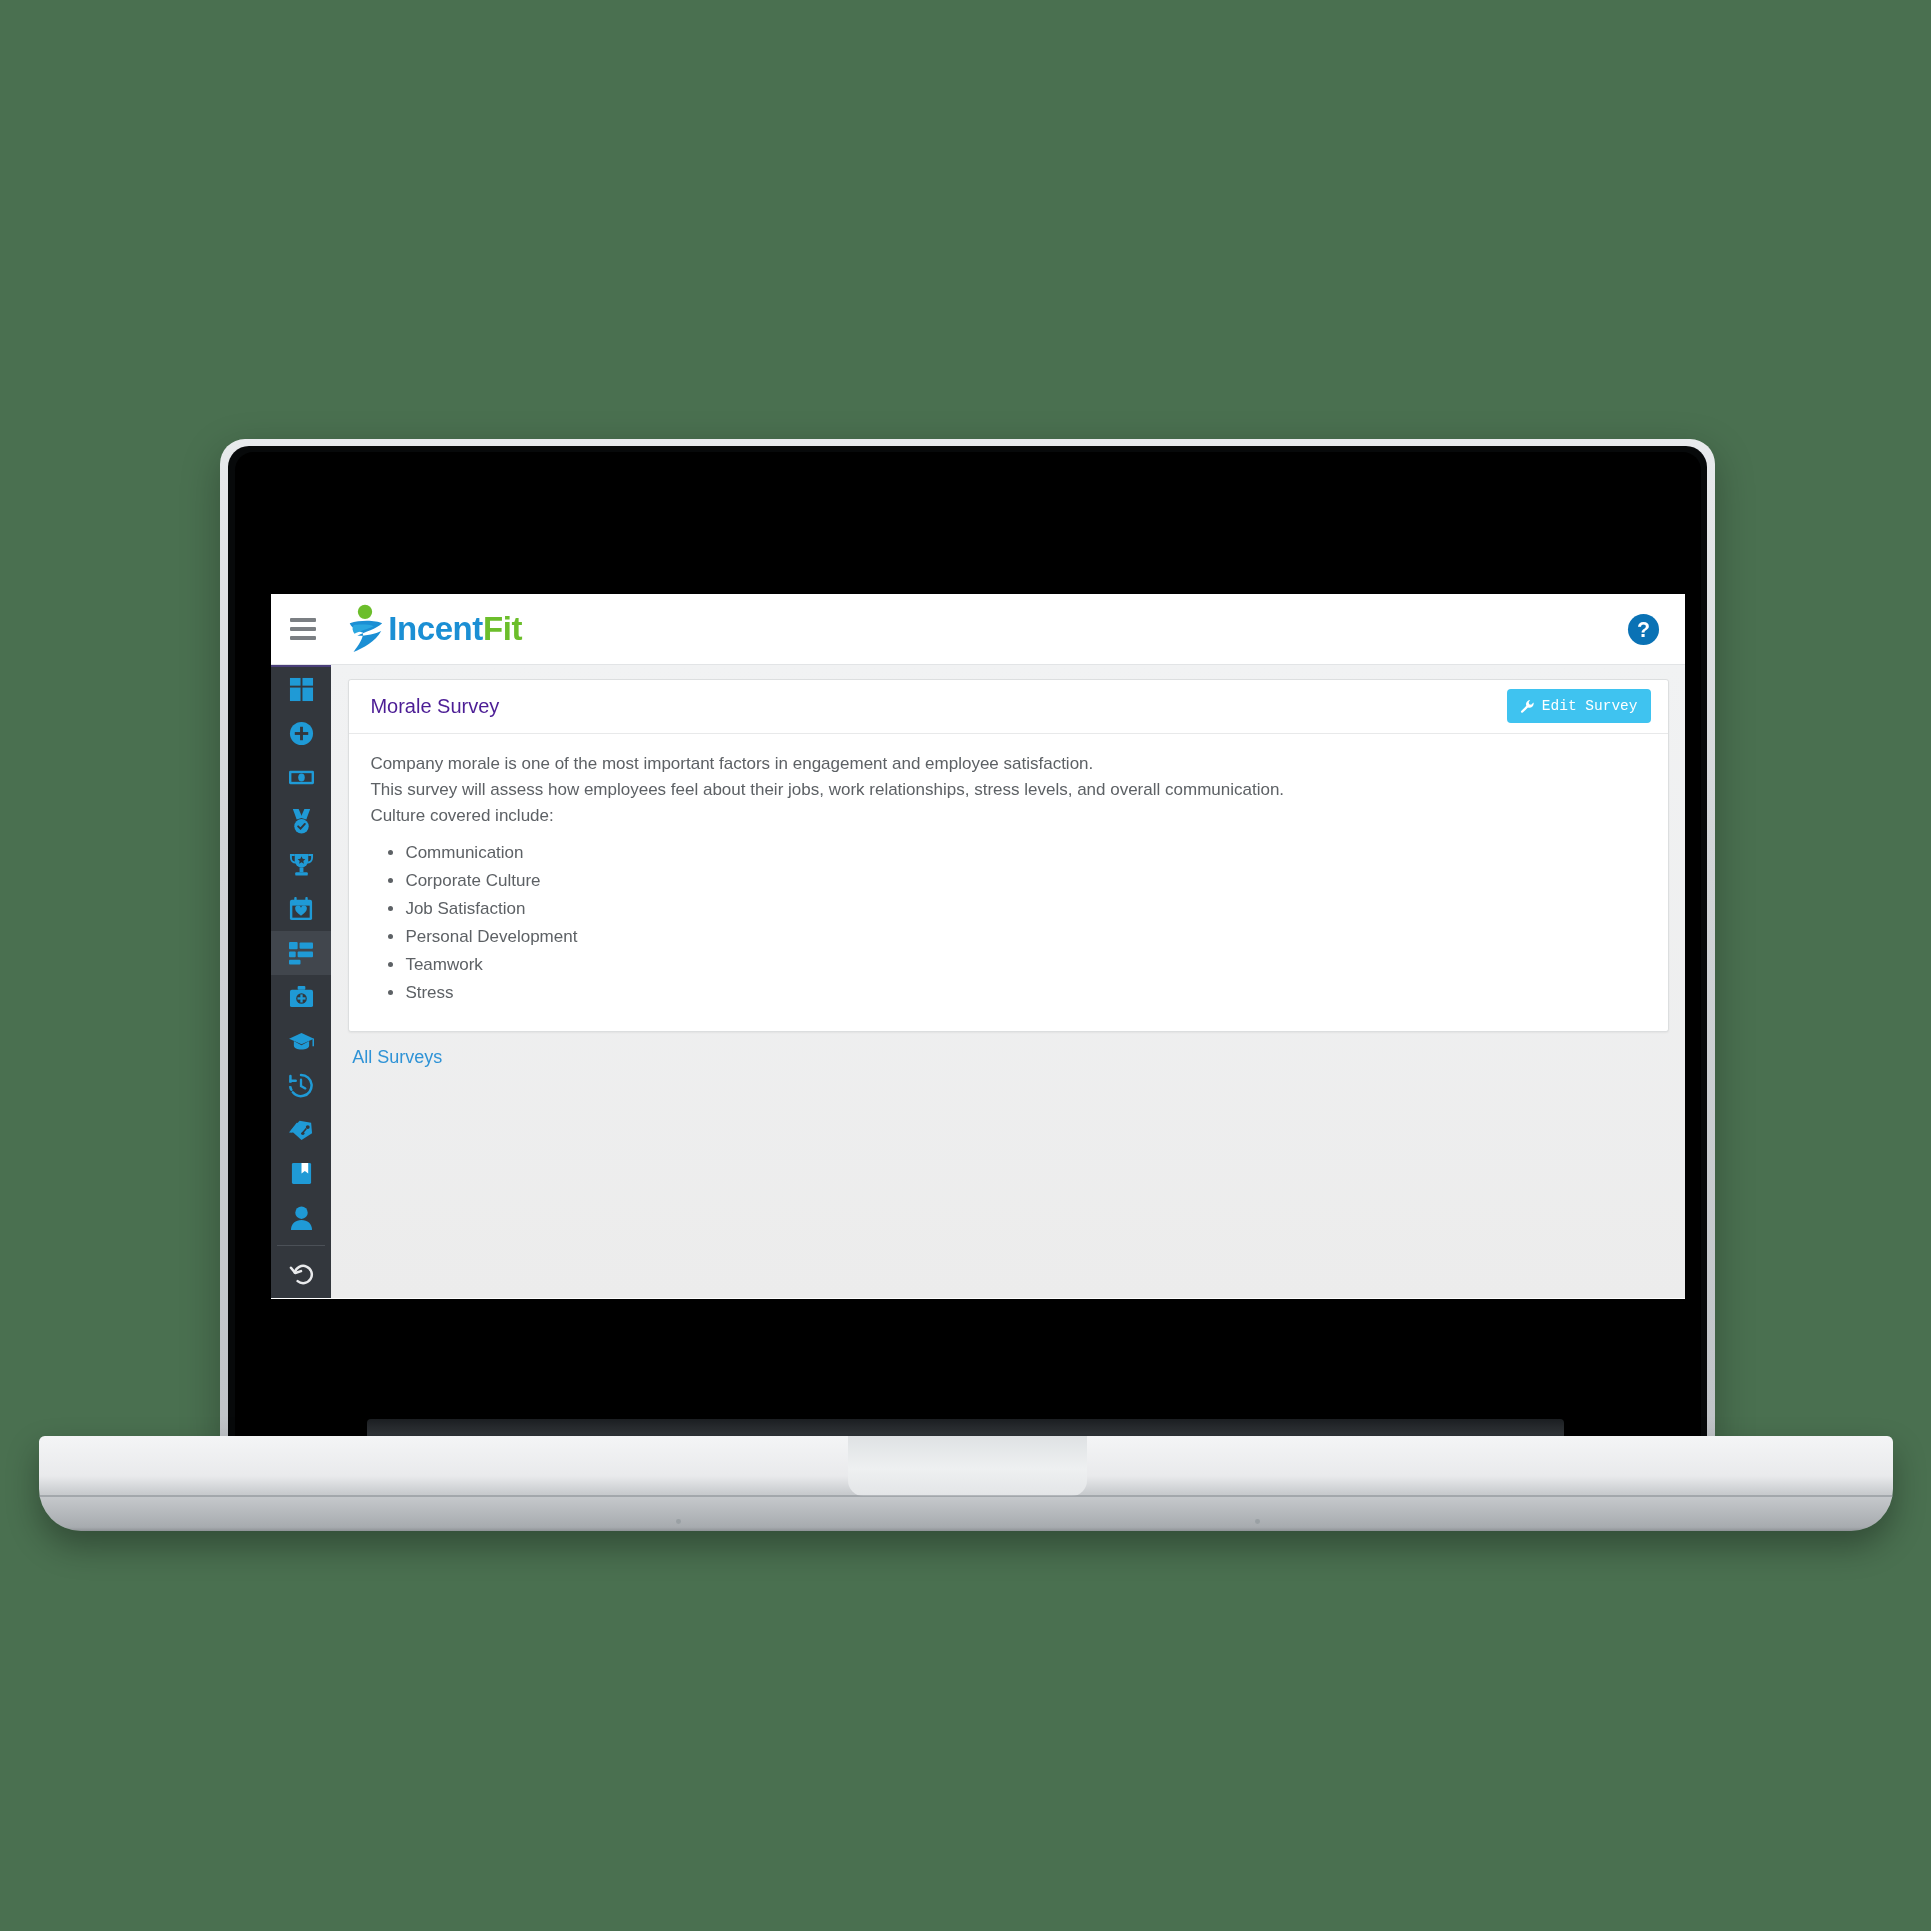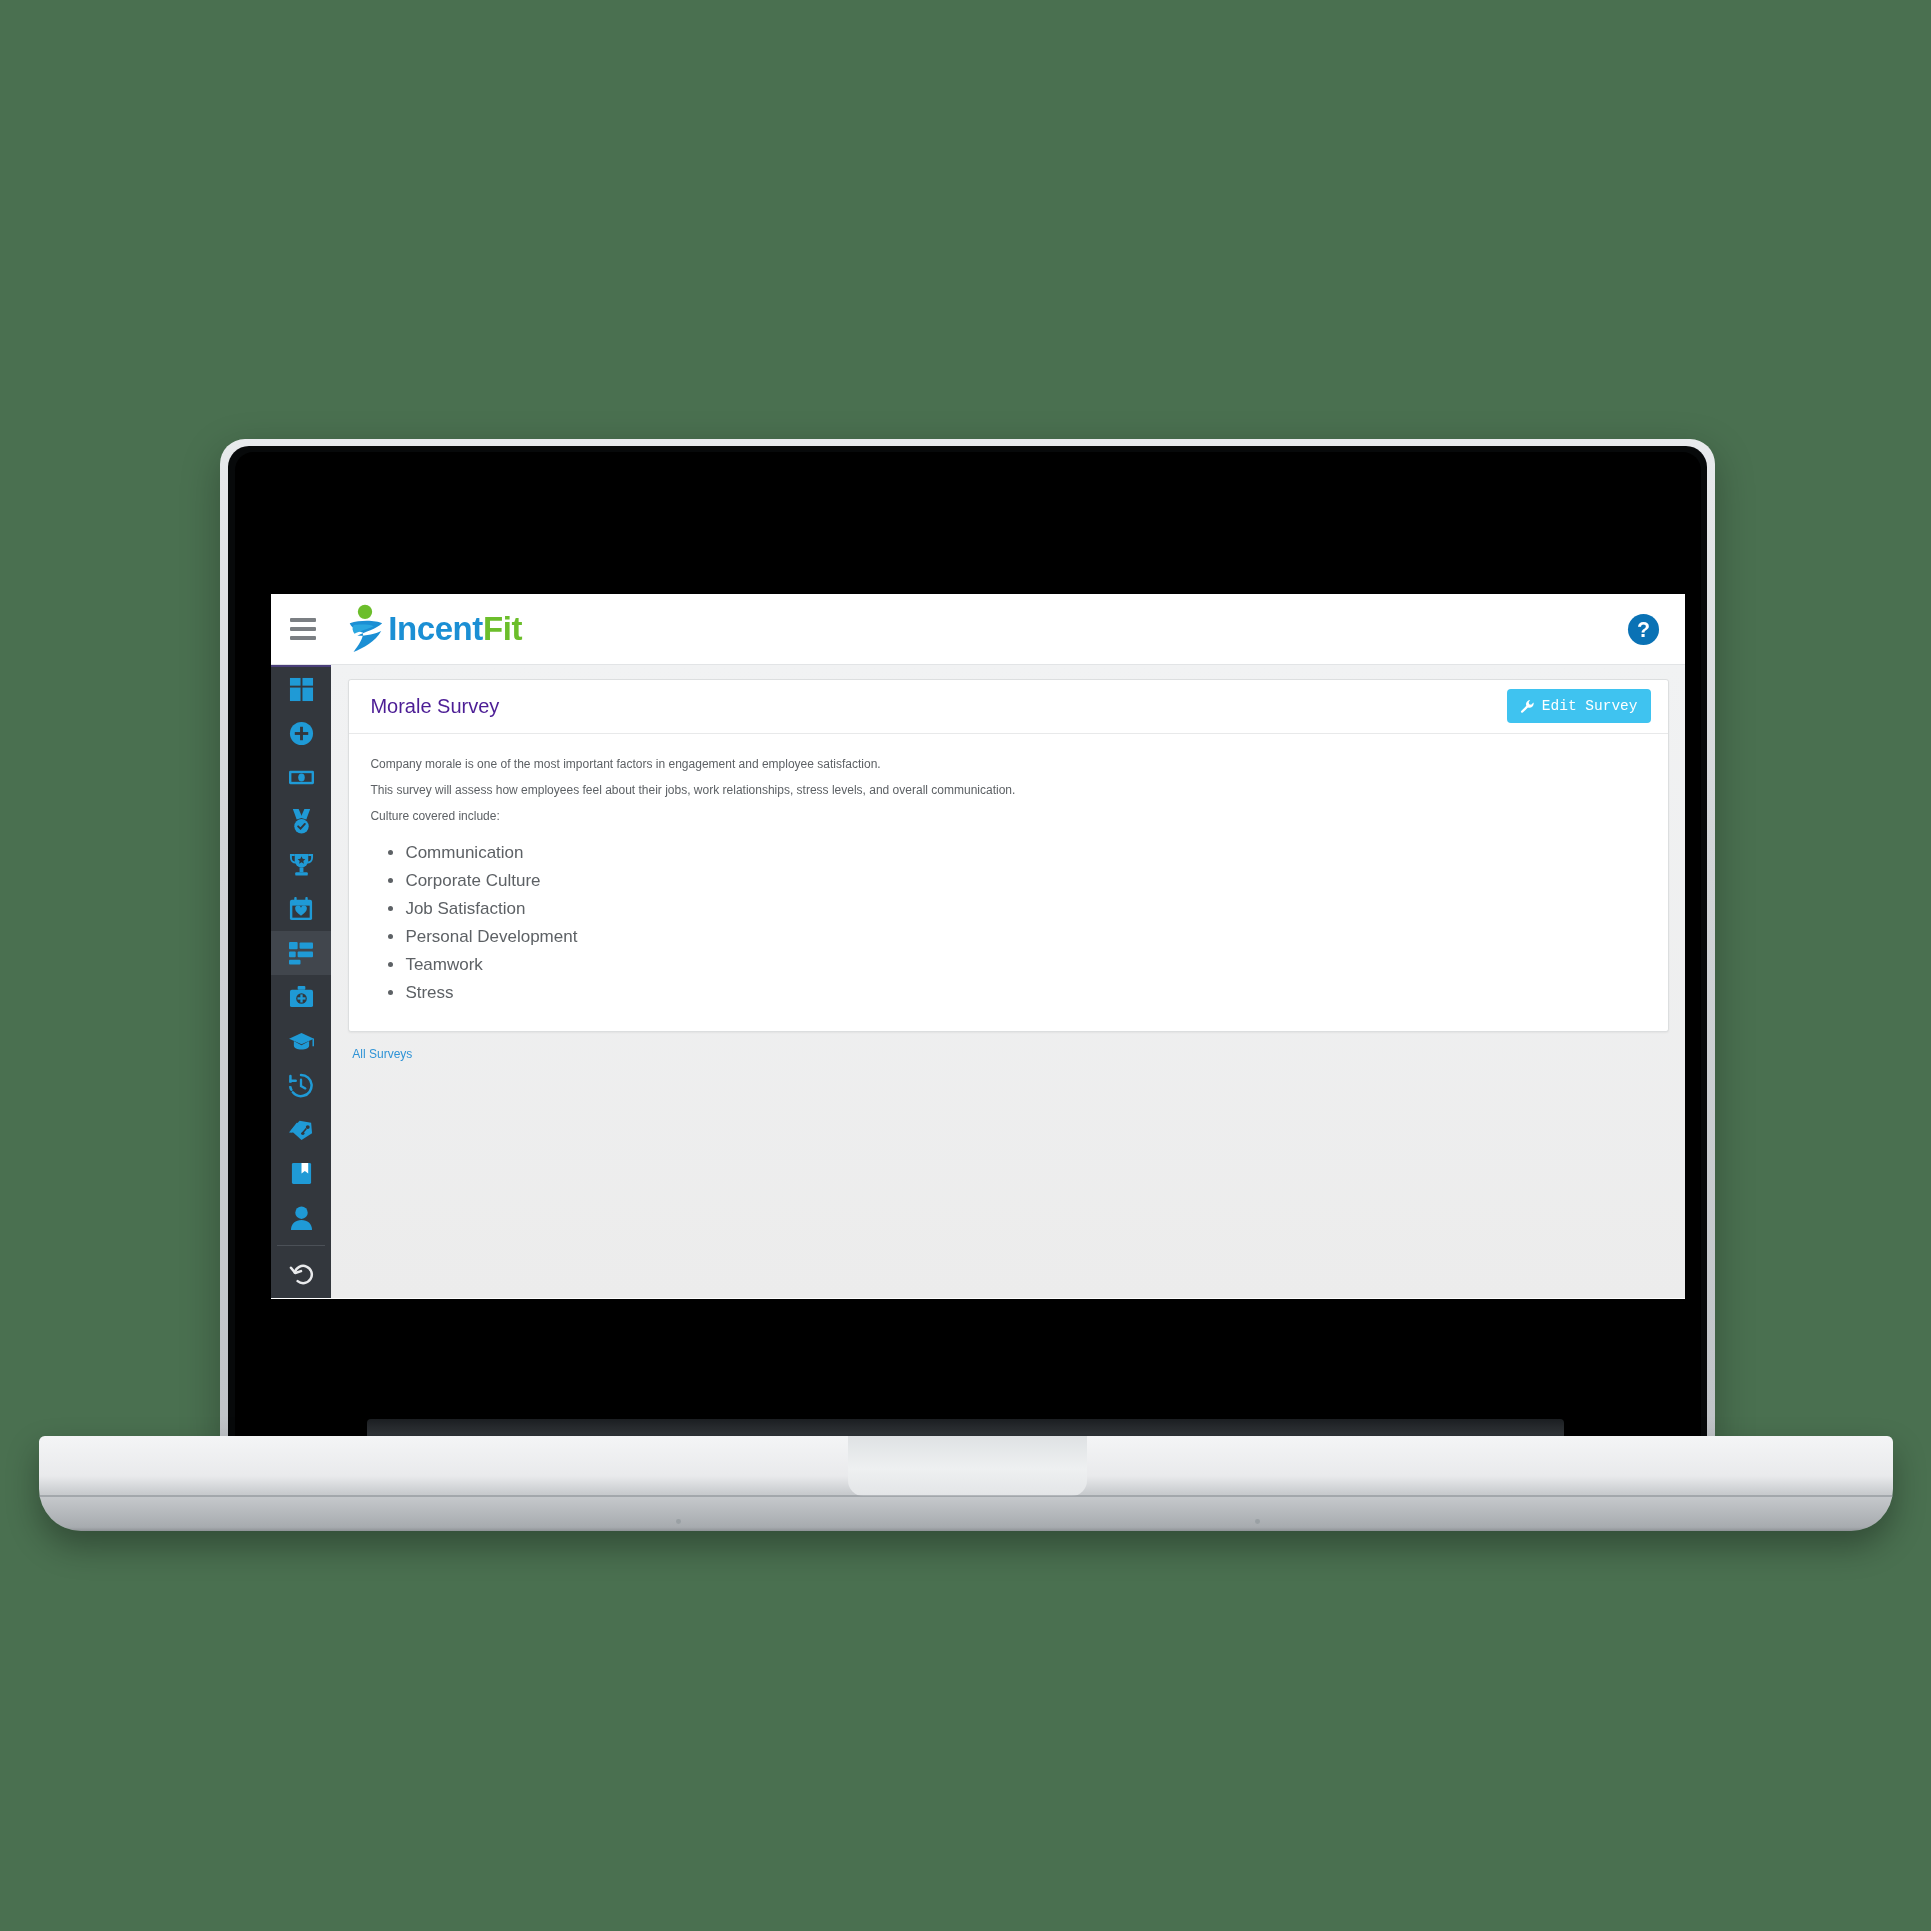--- a/index.html
+++ b/index.html
@@ -154,21 +154,21 @@
     color: #fff;
     font-size: 14.5px;
     border: none;
     border-radius: 3.9px;
     padding: 8.7px 13.5px;
     display: flex; align-items: center; gap: 6.8px;
     cursor: pointer;
     font-family: Liberation Mono, monospace;
   }
   .card-body { padding: 17.4px 21px 7.7px 21px; }
-  .para { font-size: 12px; color: #5d6165; line-height: 26px; margin: 0 0 0 0; }
+  .para { font-size: 17px; color: #5d6165; line-height: 26px; margin: 0 0 0 0; }
   ul.topics { margin: 11.6px 0 17.4px 0; padding-left: 35px; }
   ul.topics li { font-size: 17px; color: #5d6165; line-height: 26px; margin-bottom: 1.9px; }
 
   .notice {
     border-top: 1px solid #e8e9ea;
     display: flex; align-items: center; gap: 17.4px;
     padding: 21px 21px 21px 145px;
   }
   .notice-text { font-size: 16.4px; color: #5d6165; line-height: 24px; max-width: 850px; }
 
@@ -180,21 +180,21 @@
     color: #fff;
     font-size: 18.3px;
     padding: 13.5px 0;
     border-radius: 3.9px;
     cursor: pointer;
     font-family: "Liberation Sans", sans-serif;
   }
   .all-surveys {
     display:inline-block;
     margin: 15.4px 0 0 3.9px;
-    font-size: 12px;
+    font-size: 18px;
     color: #2f93d6;
     text-decoration: none;
     cursor: pointer;
   }
 </style>
 </head>
 <body>
 
 <div id="stage">
 

